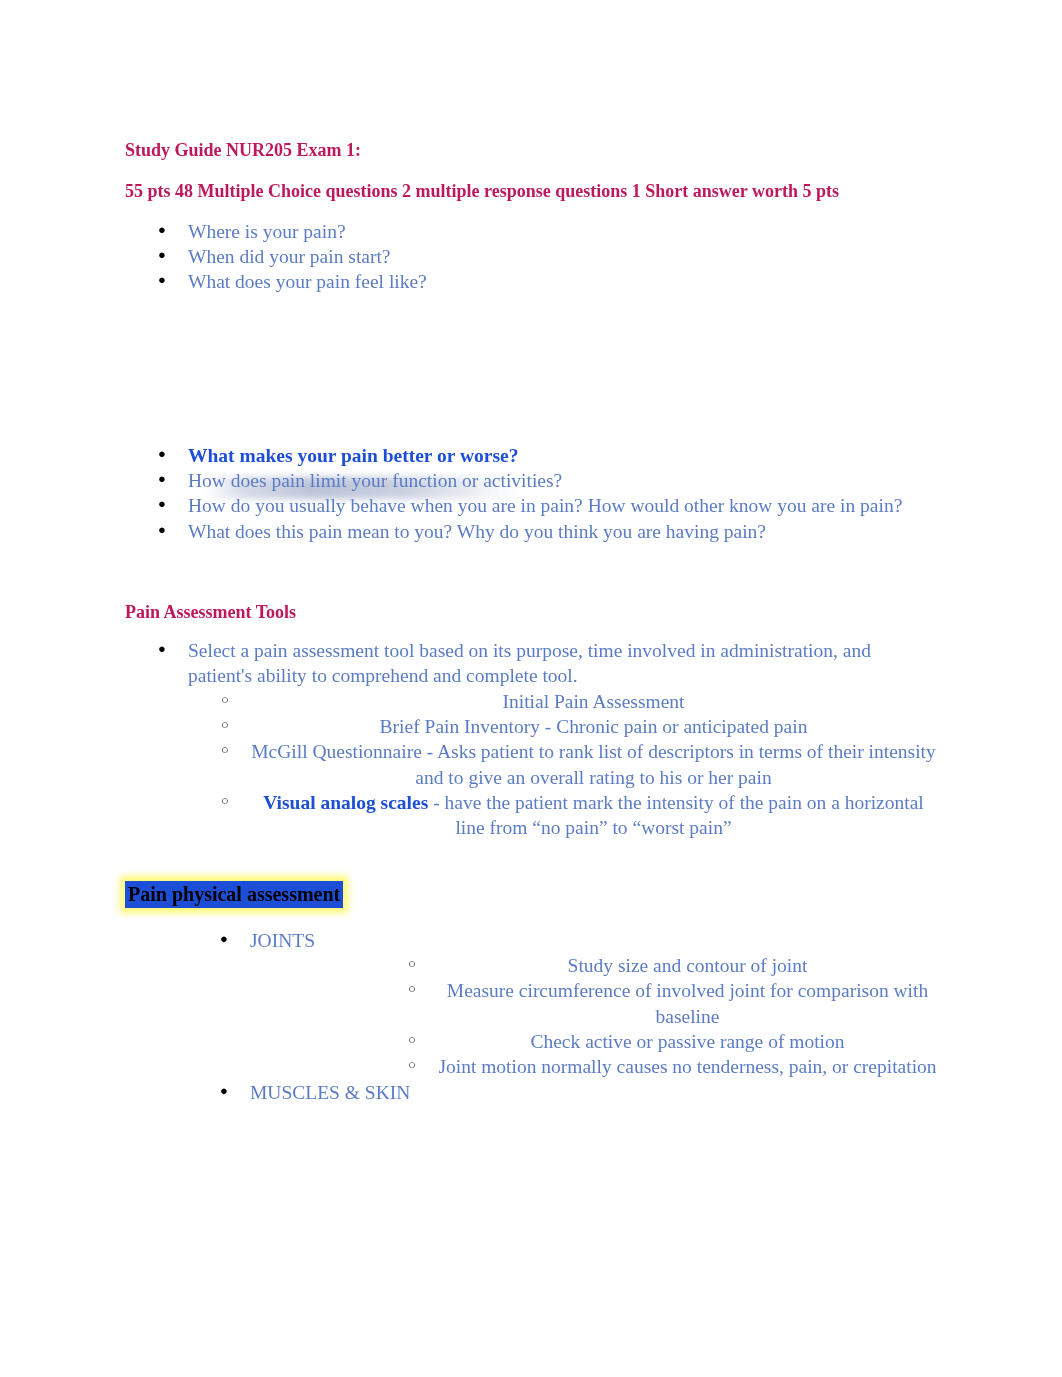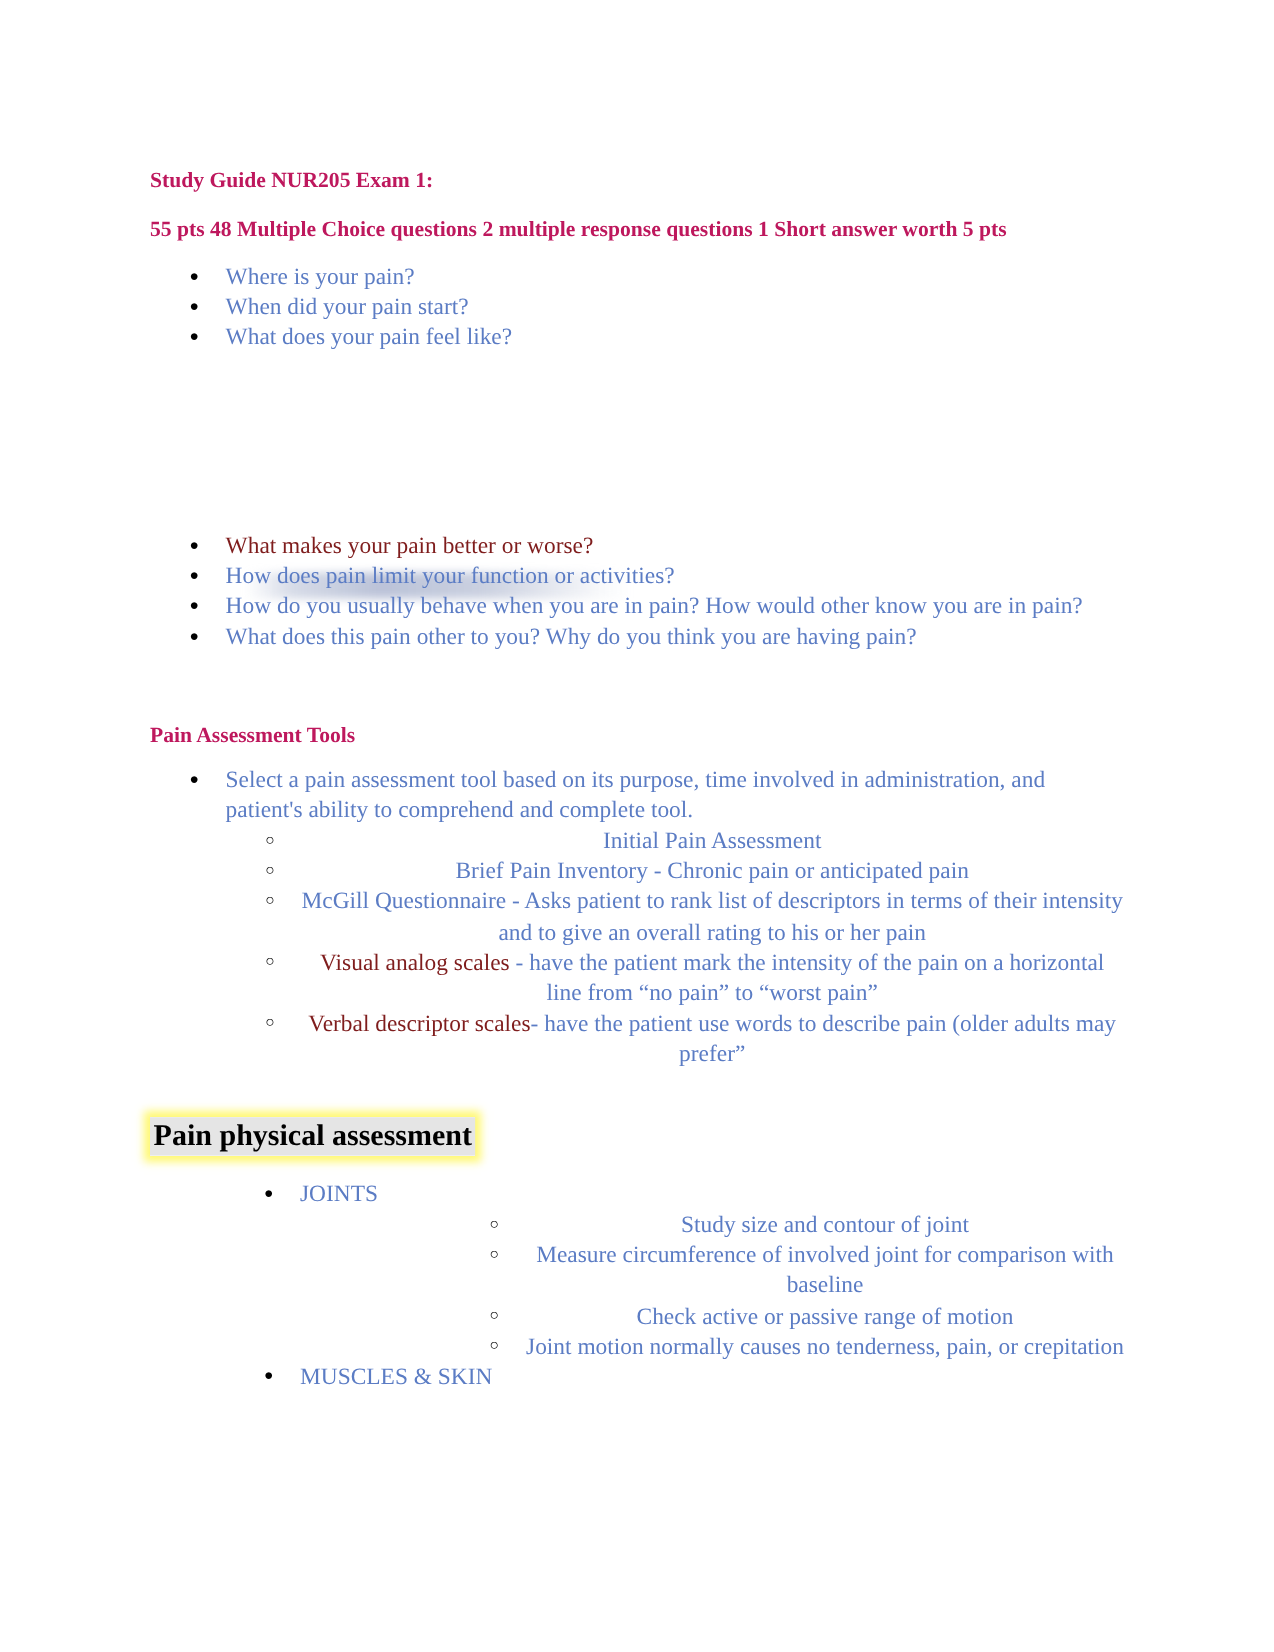--- a/index.html
+++ b/index.html
@@ -73,42 +73,42 @@
   }
   ul.lvl2 > li::before {
     content: "\25CB";
     position: absolute;
     left: 33px;
     top: -1px;
     font-size: 13px;
     color: #000000;
     line-height: 1.85;
   }
-  .bold-blue { font-weight: normal; color: #7f1d1d; }
+  .bold-blue { font-weight: bold; color: #1d4ed8; }
   .spacer-1 { height: 148px; }
   .blur-strip {
     position: absolute;
     left: 80px;
     top: 355px;
     width: 320px;
     height: 22px;
     background: linear-gradient(90deg, rgba(210,216,230,0.0) 0%, rgba(181,190,212,0.55) 12%, rgba(150,162,195,0.65) 35%, rgba(168,178,204,0.6) 62%, rgba(205,211,226,0.15) 92%, rgba(255,255,255,0) 100%);
     filter: blur(3.5px);
   }
   .gap-b { height: 40px; }
   .gap-d { height: 42px; }
   .highlight-wrap {
     position: relative;
     display: inline-block;
   }
   .hl {
-    background: #e5e5e5;
+    background: #1d4ed8;
     padding: 2px 3px 3px 3px;
     font-weight: bold;
-    font-size: 25px;
+    font-size: 20px;
     color: #000;
     box-shadow: 0 0 7px 5px rgba(255,242,0,0.55);
   }
   ul.lvl1.indented > li { padding-left: 125px; }
   ul.lvl1.indented > li::before { left: 95px; }
   ul.lvl2.indented > li { padding-left: 188px; }
   ul.lvl2.indented > li::before { left: 158px; }
   .nested-holder { margin-top: 0; }
 </style>
 </head>
@@ -128,36 +128,35 @@
       <li><span>What does your pain feel like?</span></li>
     </ul>
 
     <div class="spacer-1"></div>
     <div class="blur-strip"></div>
 
     <ul class="lvl1">
       <li><span class="bold-blue">What makes your pain better or worse?</span></li>
       <li><span>How does pain limit your function or activities?</span></li>
       <li><span>How do you usually behave when you are in pain? How would other know you are in pain?</span></li>
-      <li><span>What does this pain other to you? Why do you think you are having pain?</span></li>
+      <li><span>What does this pain mean to you? Why do you think you are having pain?</span></li>
     </ul>
 
     <div class="gap-b"></div>
 
     <div class="heading tight">Pain Assessment Tools</div>
 
     <ul class="lvl1">
       <li>
         <span>Select a pain assessment tool based on its purpose, time involved in administration, and patient's ability to comprehend and complete tool.</span>
         <ul class="lvl2 nested-holder">
           <li><span>Initial Pain Assessment</span></li>
           <li><span>Brief Pain Inventory - Chronic pain or anticipated pain</span></li>
           <li><span>McGill Questionnaire - Asks patient to rank list of descriptors in terms of their intensity and to give an overall rating to his or her pain</span></li>
           <li><span class="bold-blue">Visual analog scales</span><span> - have the patient mark the intensity of the pain on a horizontal line from “no pain” to “worst pain”</span></li>
-          <li><span class="bold-blue">Verbal descriptor scales</span><span>- have the patient use words to describe pain (older adults may prefer”</span></li>
         </ul>
       </li>
     </ul>
 
     <div class="gap-d"></div>
 
     <div class="highlight-wrap">
       <span class="hl">Pain physical assessment</span>
     </div>
 

